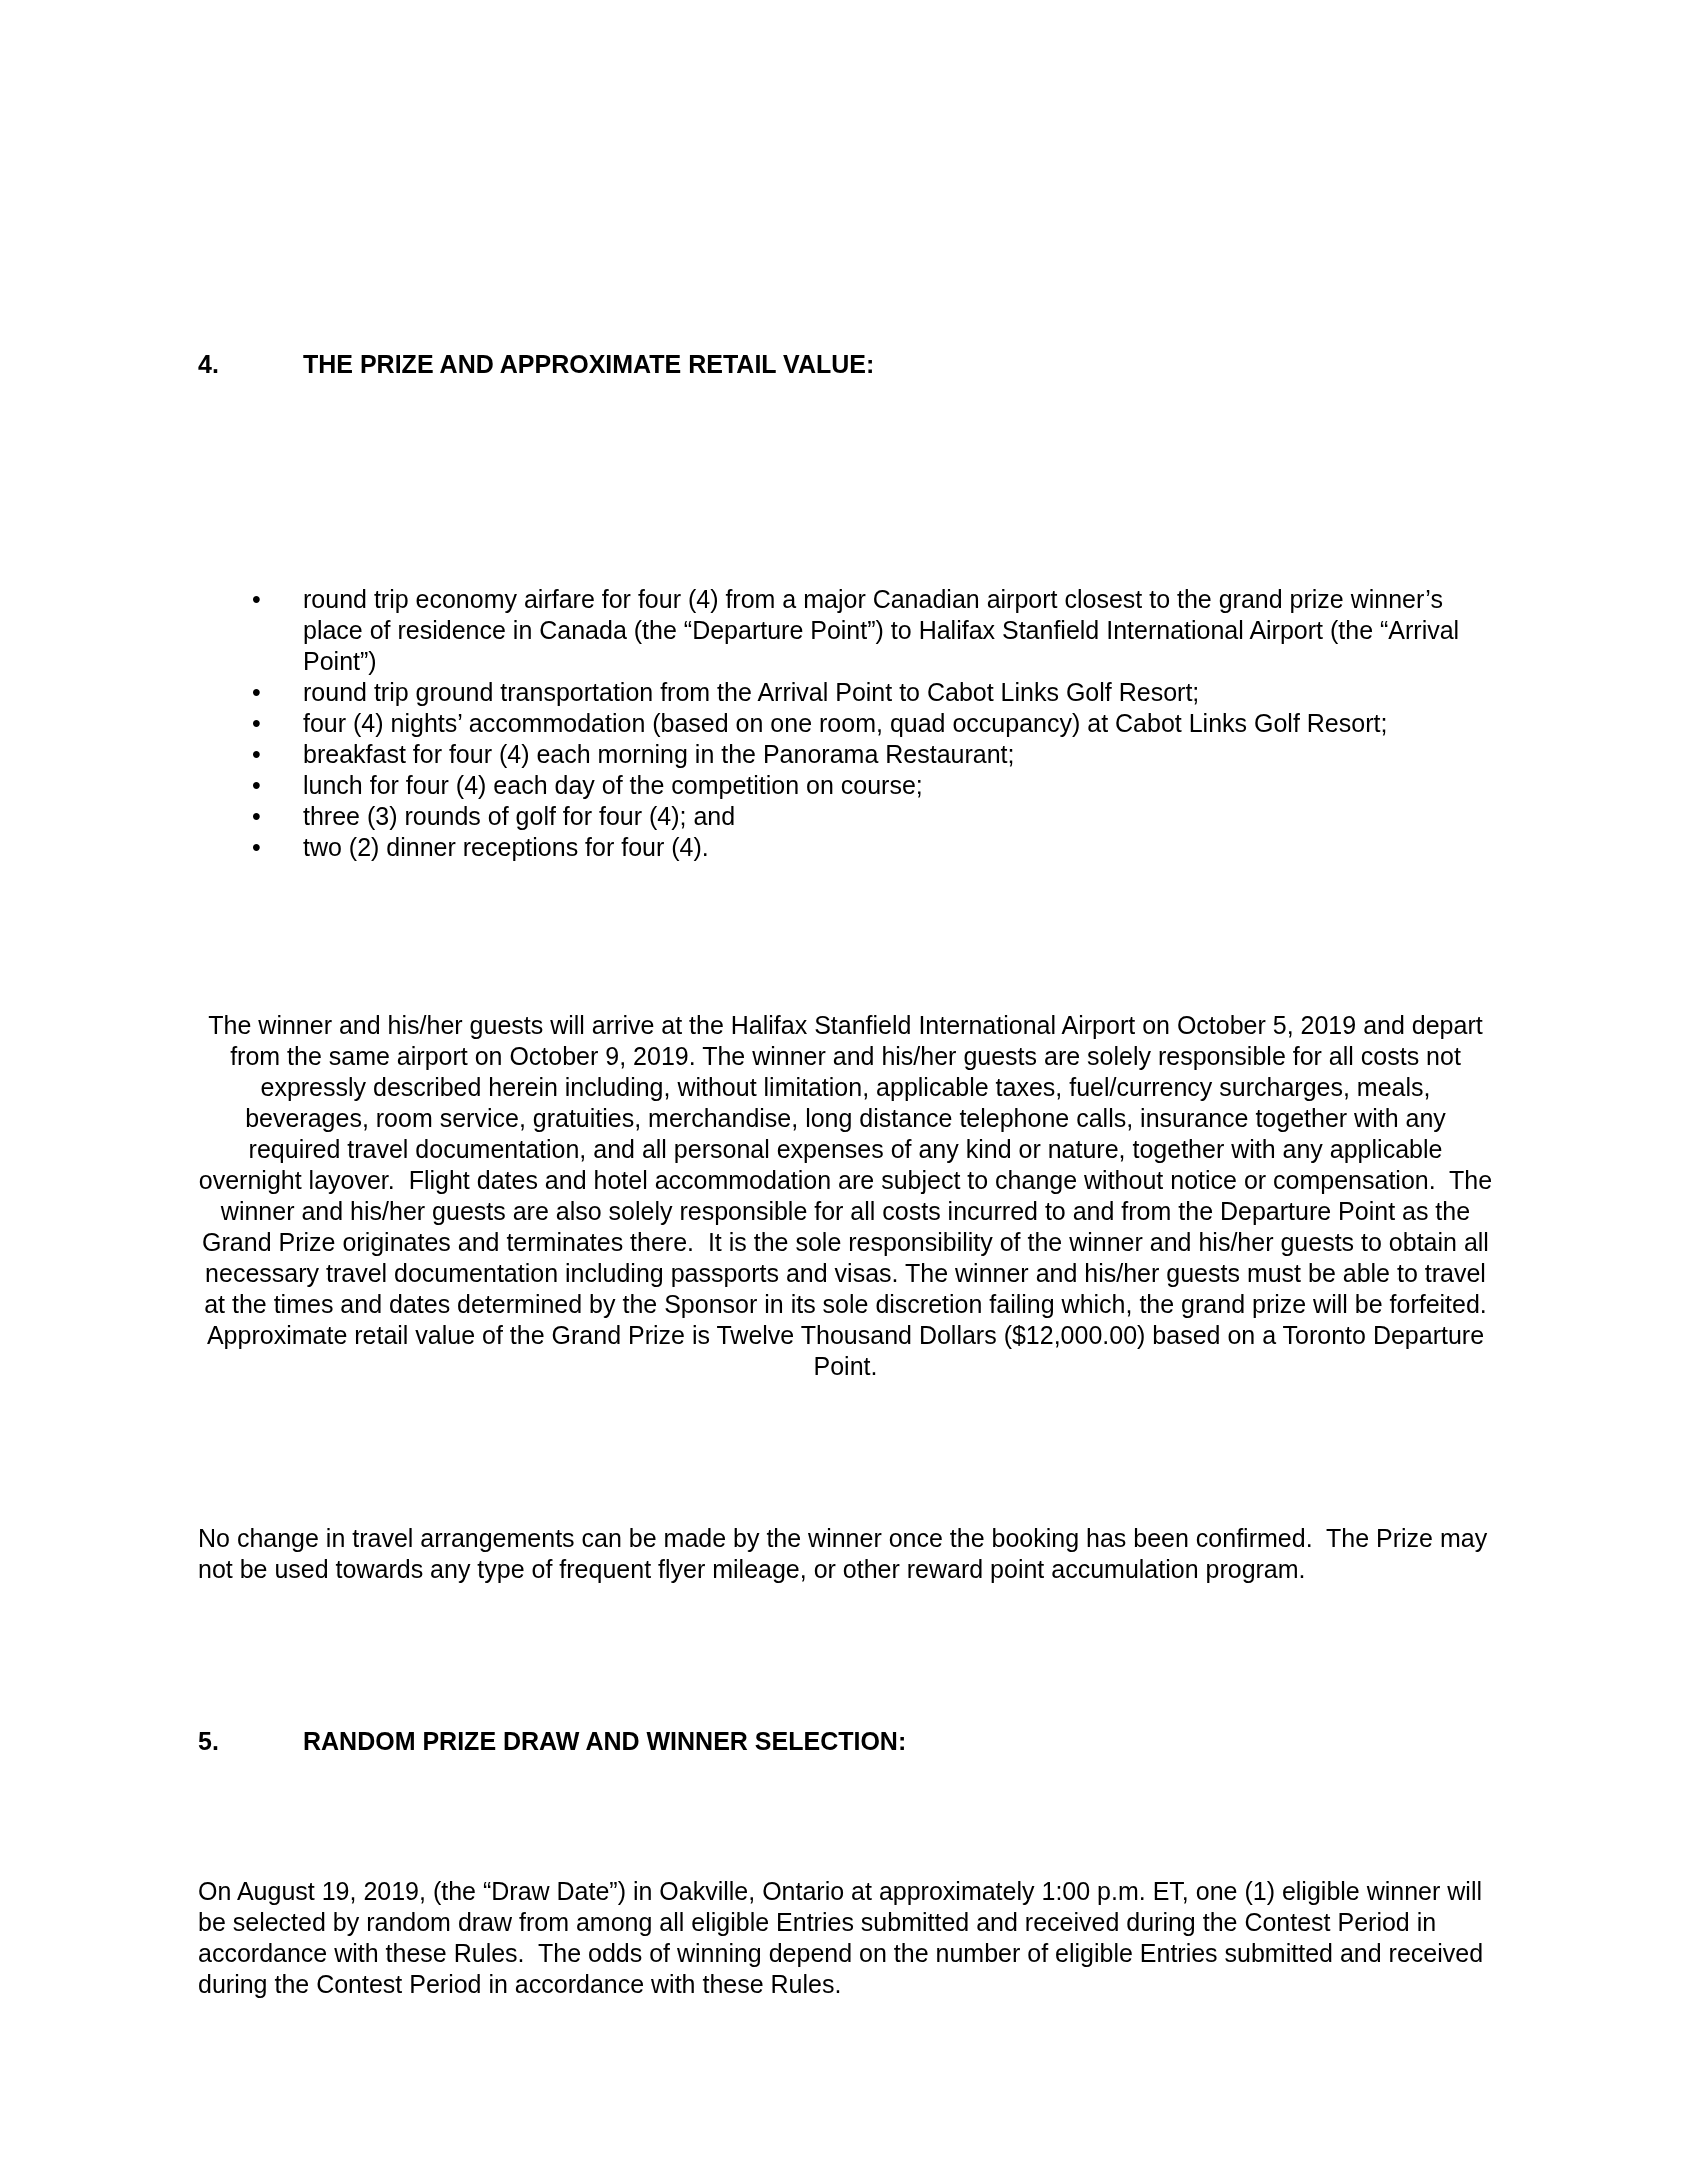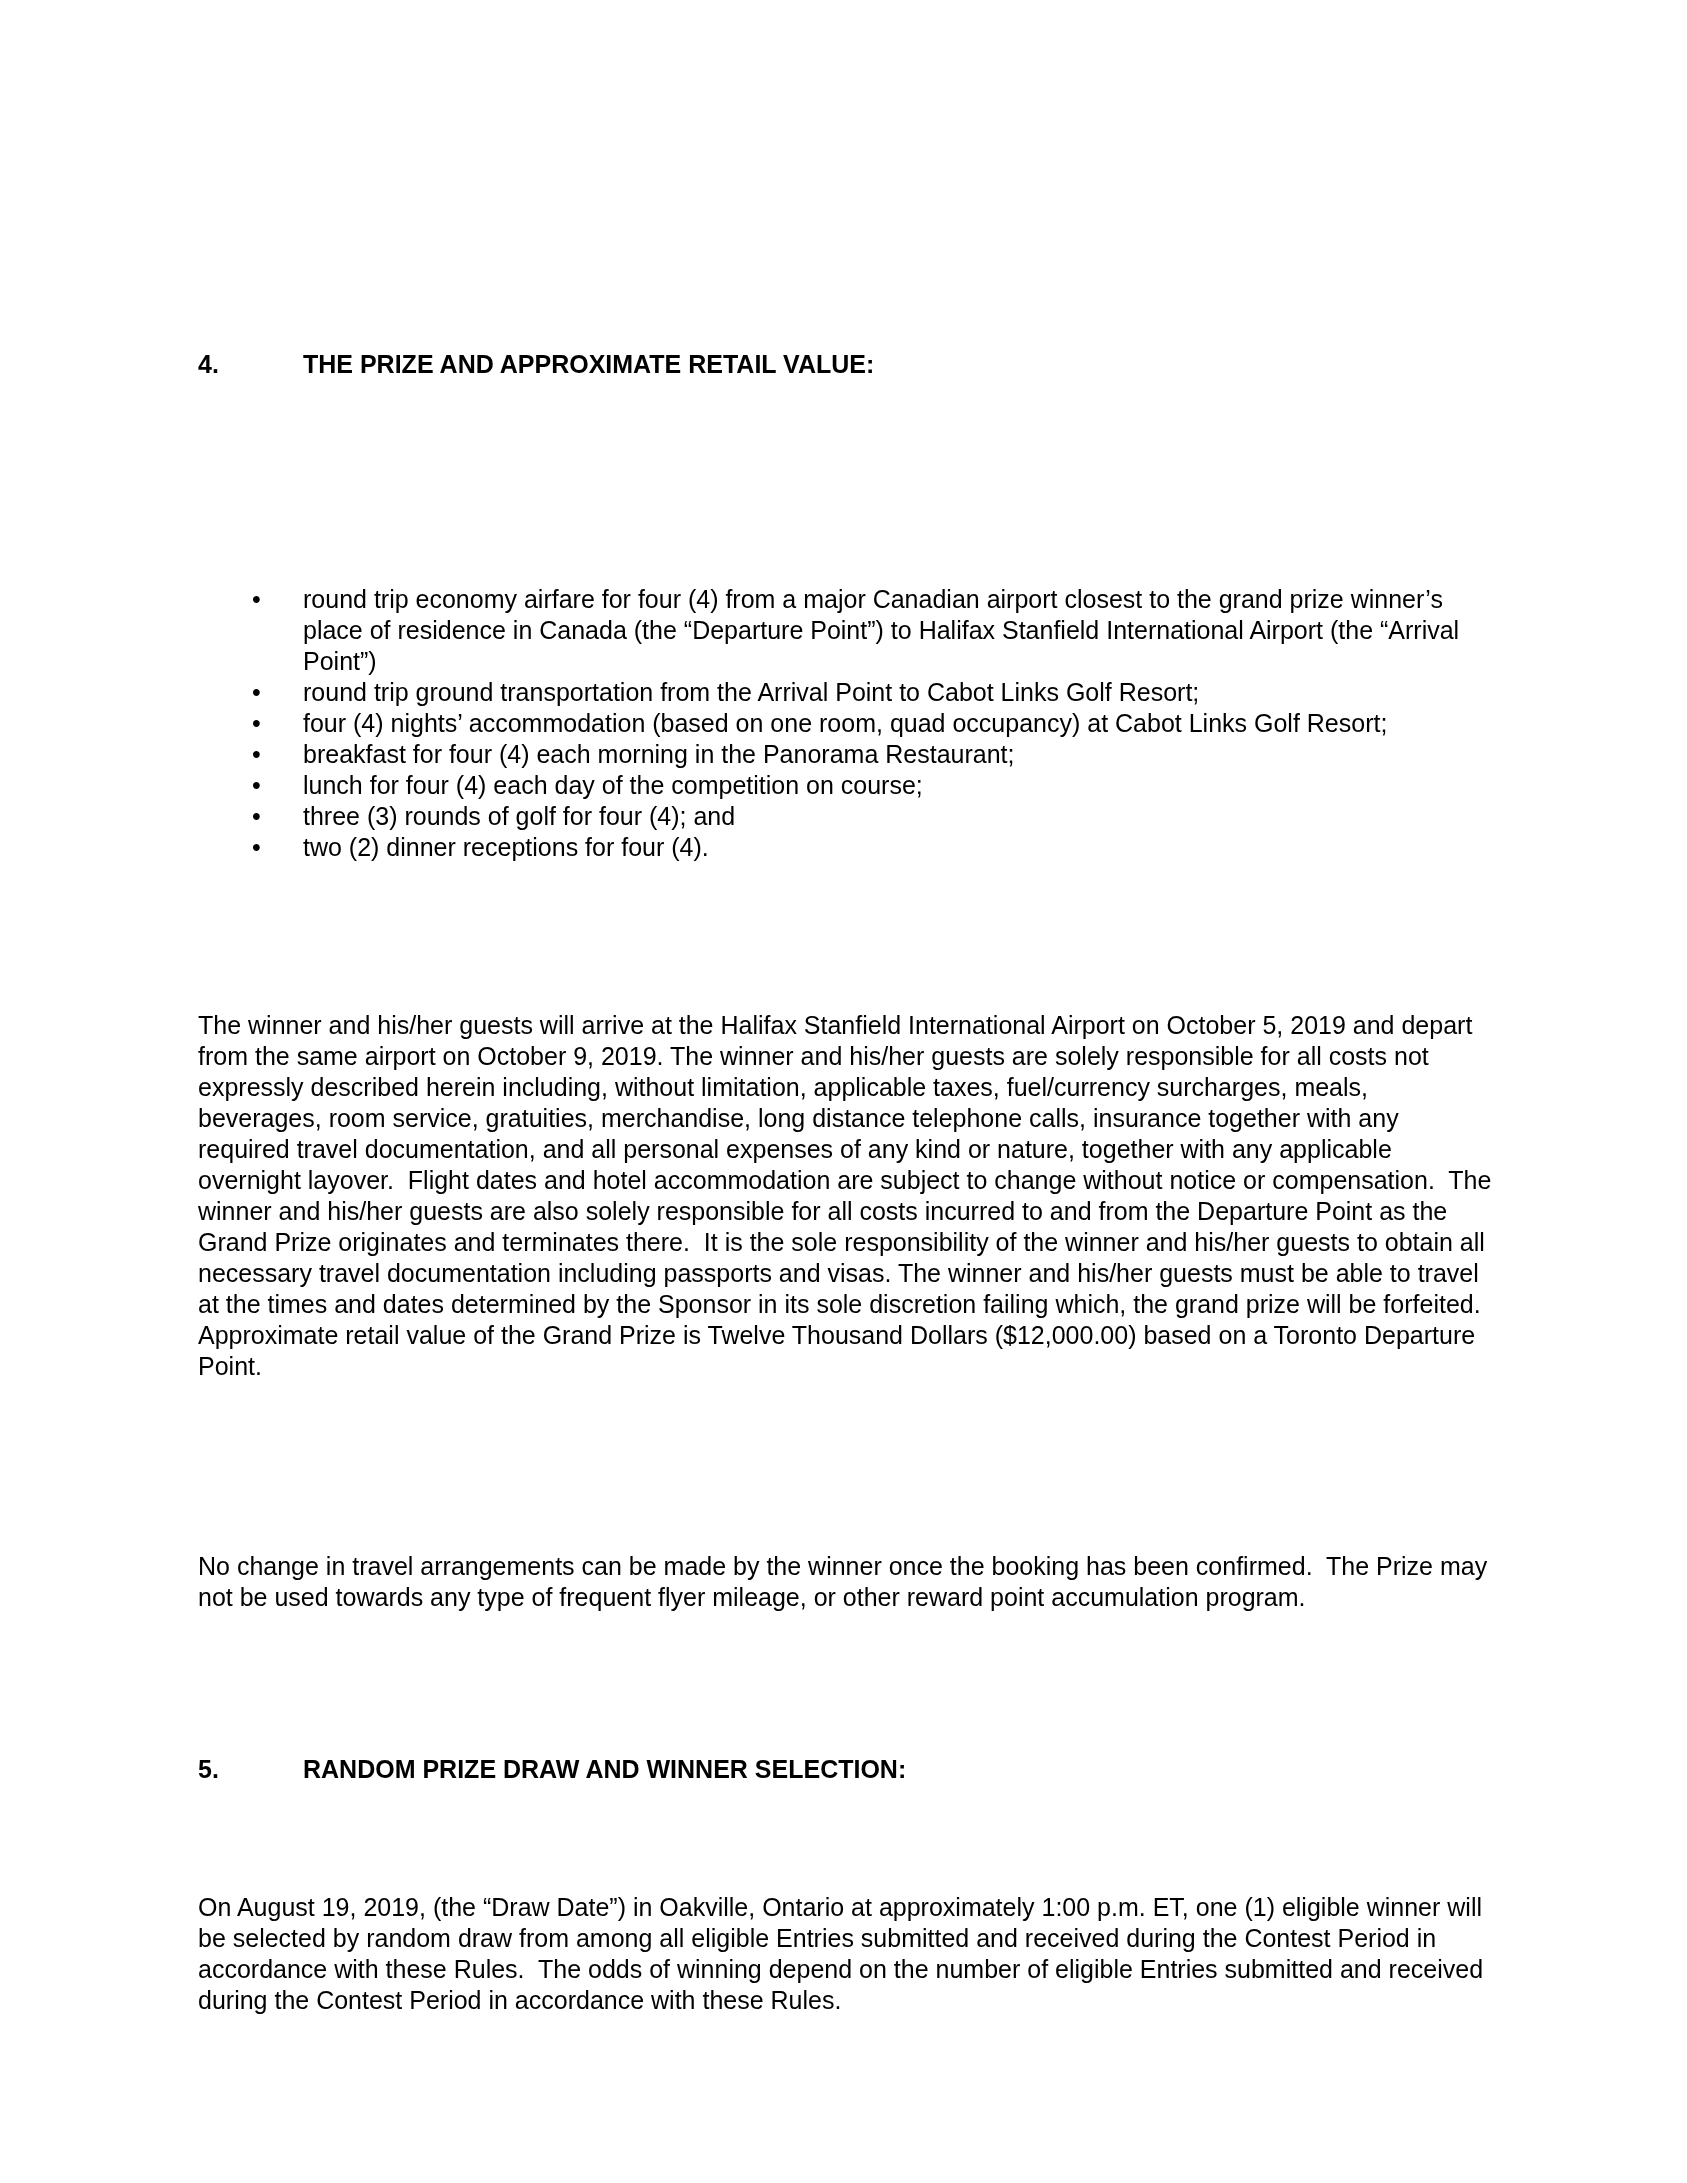--- a/index.html
+++ b/index.html
@@ -28,23 +28,23 @@
   .heading {
     font-size: 25px;
     font-weight: bold;
     margin: 0 0 80px 0;
     white-space: nowrap;
   }
   .heading .h-num {
     display: inline-block;
     width: 105px;
   }
-  .heading.second { margin-bottom: 14px; }
+  .heading.second { margin-bottom: 26px; }
   p.para { margin: 0 0 48px 0; }
-  p.para.after-list { margin-bottom: 76px; }
+  p.para.after-list { margin-bottom: 48px; text-align: center; }
   p.para.gap-large { }
   p.para.tight { margin-bottom: 40px; }
   ul.bullets {
     list-style: none;
     margin: 0 0 54px 0;
     padding: 0 0 0 105px;
   }
   ul.bullets li {
     position: relative;
   }

